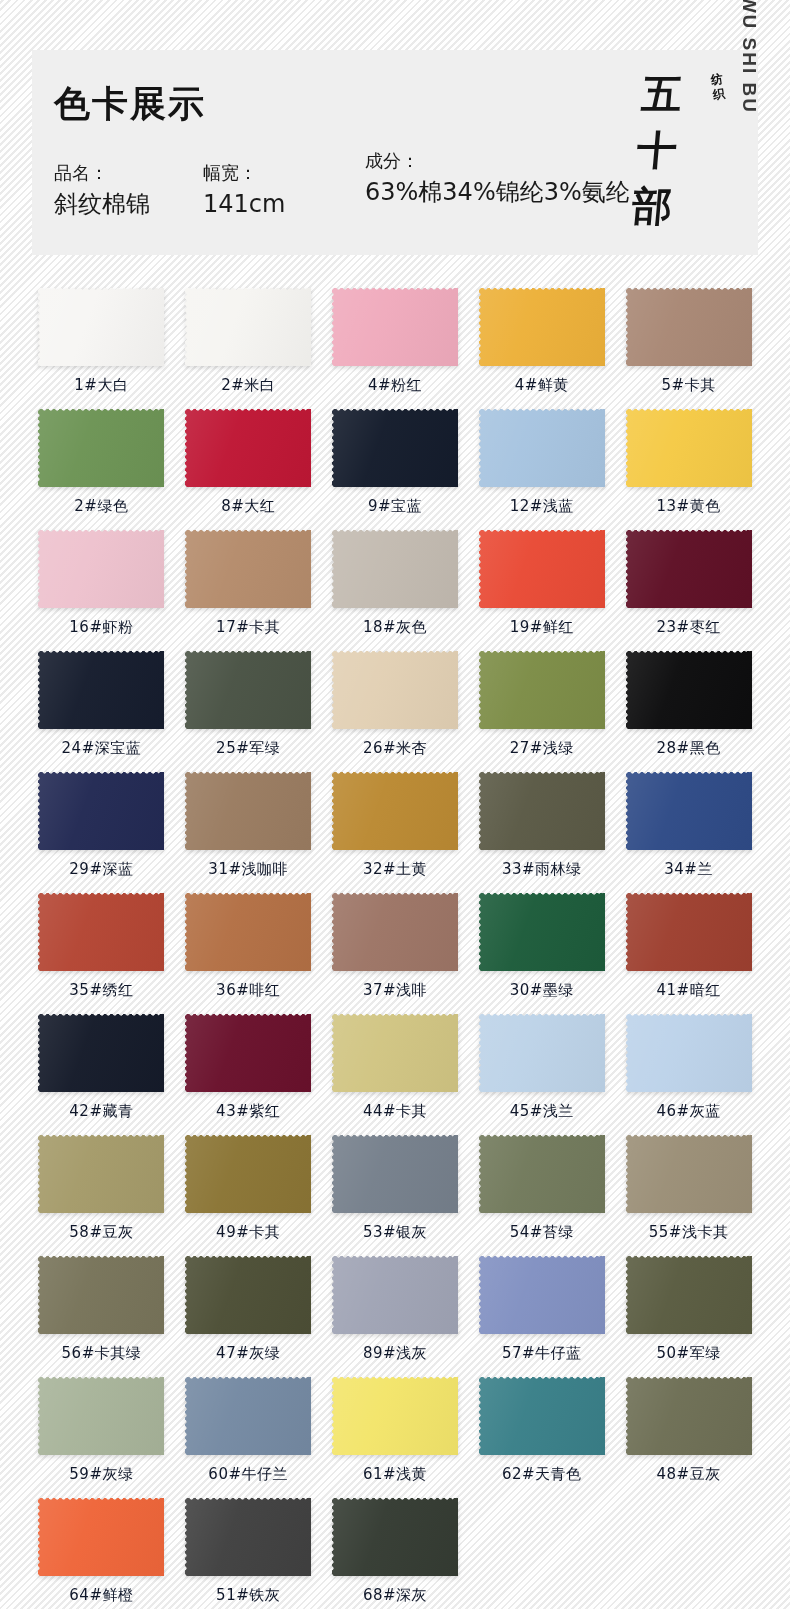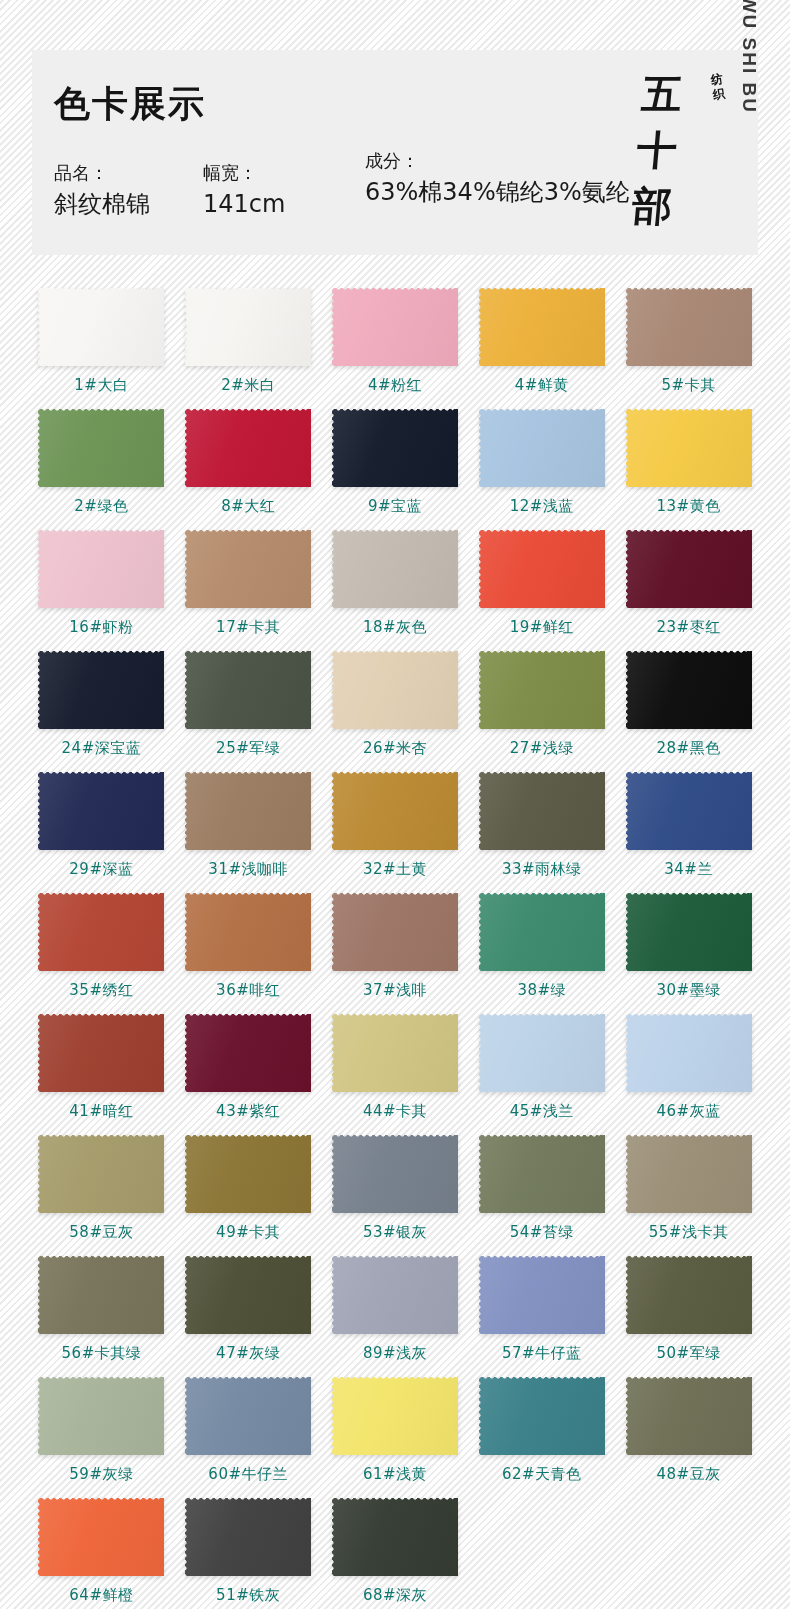--- a/index.html
+++ b/index.html
@@ -170,21 +170,21 @@
       rgba(255,255,255,0.10) 0%,
       rgba(255,255,255,0.02) 38%,
       rgba(0,0,0,0.04) 100%);
     pointer-events: none;
   }
 
   .swatch-label {
     margin-top: 9px;
     font-size: 15px;
     line-height: 20px;
-    color: #0f766e;
+    color: #0f172a;
     letter-spacing: 0.5px;
     white-space: nowrap;
     font-family: "DejaVu Sans", "Liberation Sans", sans-serif;
     text-align: center;
   }
 </style>
 </head>
 <body>
 
 <div id="header-panel">
@@ -378,38 +378,38 @@
       <div class="swatch-label">36#啡红</div>
     </div>
     <div class="swatch-cell">
       <div class="swatch-chip-wrap">
         <div class="swatch-chip" style="background-color: rgb(157, 117, 102);"></div>
       </div>
       <div class="swatch-label">37#浅啡</div>
     </div>
     <div class="swatch-cell">
       <div class="swatch-chip-wrap">
-        <div class="swatch-chip" style="background-color: rgb(59, 138, 110);"></div>
-      </div>
-      <div class="swatch-label">38#绿</div>
-    </div>
-    <div class="swatch-cell">
-      <div class="swatch-chip-wrap">
         <div class="swatch-chip" style="background-color: rgb(29, 92, 59);"></div>
       </div>
       <div class="swatch-label">30#墨绿</div>
     </div>
     <div class="swatch-cell">
       <div class="swatch-chip-wrap">
         <div class="swatch-chip" style="background-color: rgb(158, 64, 48);"></div>
       </div>
       <div class="swatch-label">41#暗红</div>
     </div>
     <div class="swatch-cell">
       <div class="swatch-chip-wrap">
+        <div class="swatch-chip" style="background-color: rgb(21, 27, 42);"></div>
+      </div>
+      <div class="swatch-label">42#藏青</div>
+    </div>
+    <div class="swatch-cell">
+      <div class="swatch-chip-wrap">
         <div class="swatch-chip" style="background-color: rgb(106, 17, 44);"></div>
       </div>
       <div class="swatch-label">43#紫红</div>
     </div>
     <div class="swatch-cell">
       <div class="swatch-chip-wrap">
         <div class="swatch-chip" style="background-color: rgb(209, 197, 131);"></div>
       </div>
       <div class="swatch-label">44#卡其</div>
     </div>

